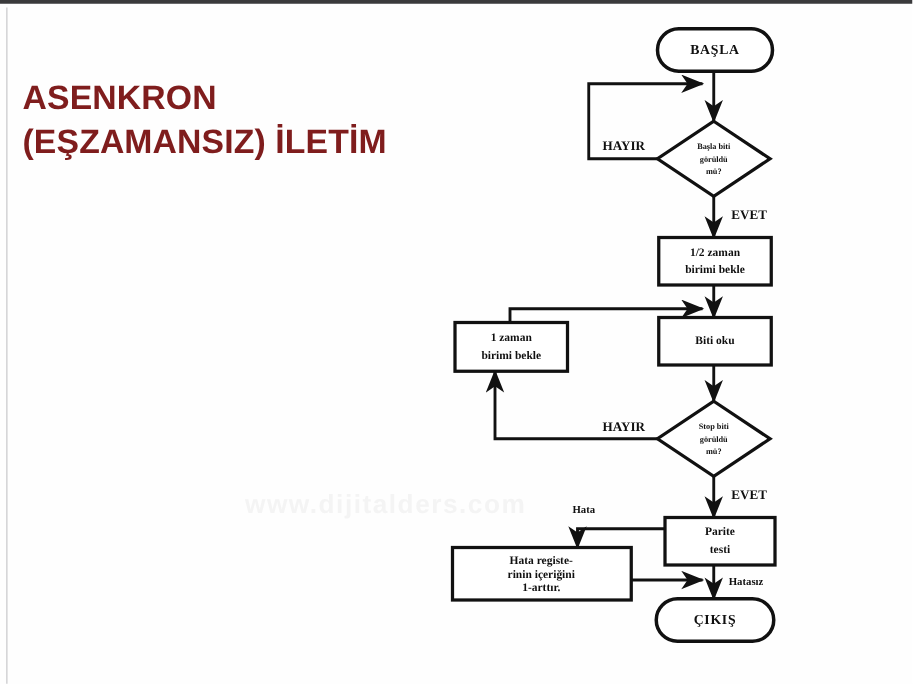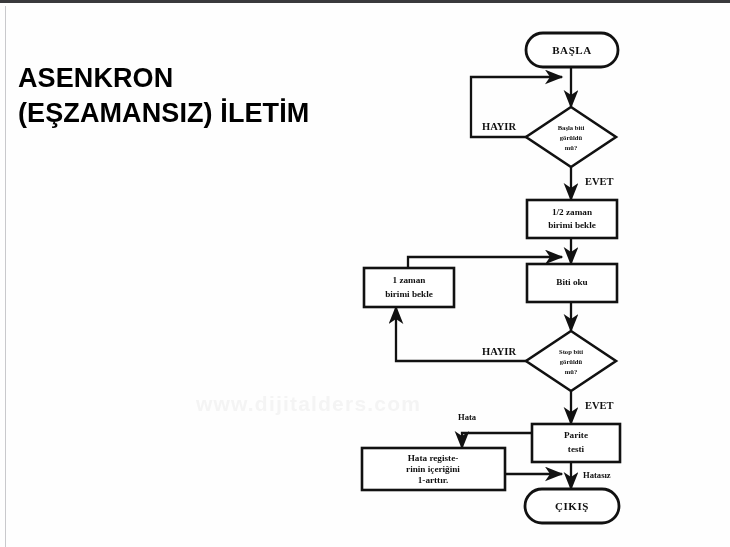--- a/index.html
+++ b/index.html
@@ -20,42 +20,42 @@
   }
   #left-rule{
     position:absolute;left:5px;top:3px;width:1px;height:544px;
     background:#c9c9cc;
   }
   
   #title{
     position:absolute;
     left:18px;top:58px;
     width:330px;
-    color:#000000;
+    color:#7f1d1d;
     font-size:27px;
     font-weight:bold;
     line-height:1.28;
     letter-spacing:.1px;
     white-space:pre-line;
   }
   
   #watermark{
     position:absolute;
     left:196px;top:389px;
     font-size:21px;
     font-weight:bold;
     letter-spacing:1.2px;
     color:#f4f4f4;
     white-space:nowrap;
     user-select:none;
   }
   
   #chart{
     position:absolute;
-    left:340px;top:12px;
+    left:340px;top:2px;
     width:320px;height:520px;
   }
   #chart svg{display:block;}
   .fc-shape{fill:#ffffff;stroke:#111111;stroke-width:2.6;}
   .fc-term{fill:#ffffff;stroke:#111111;stroke-width:2.8;}
   .fc-line{stroke:#111111;stroke-width:2.3;fill:none;}
   .fc-arrow{fill:#111111;}
   .fc-txt{
     font-family:"Liberation Serif", serif;
     font-weight:bold;

